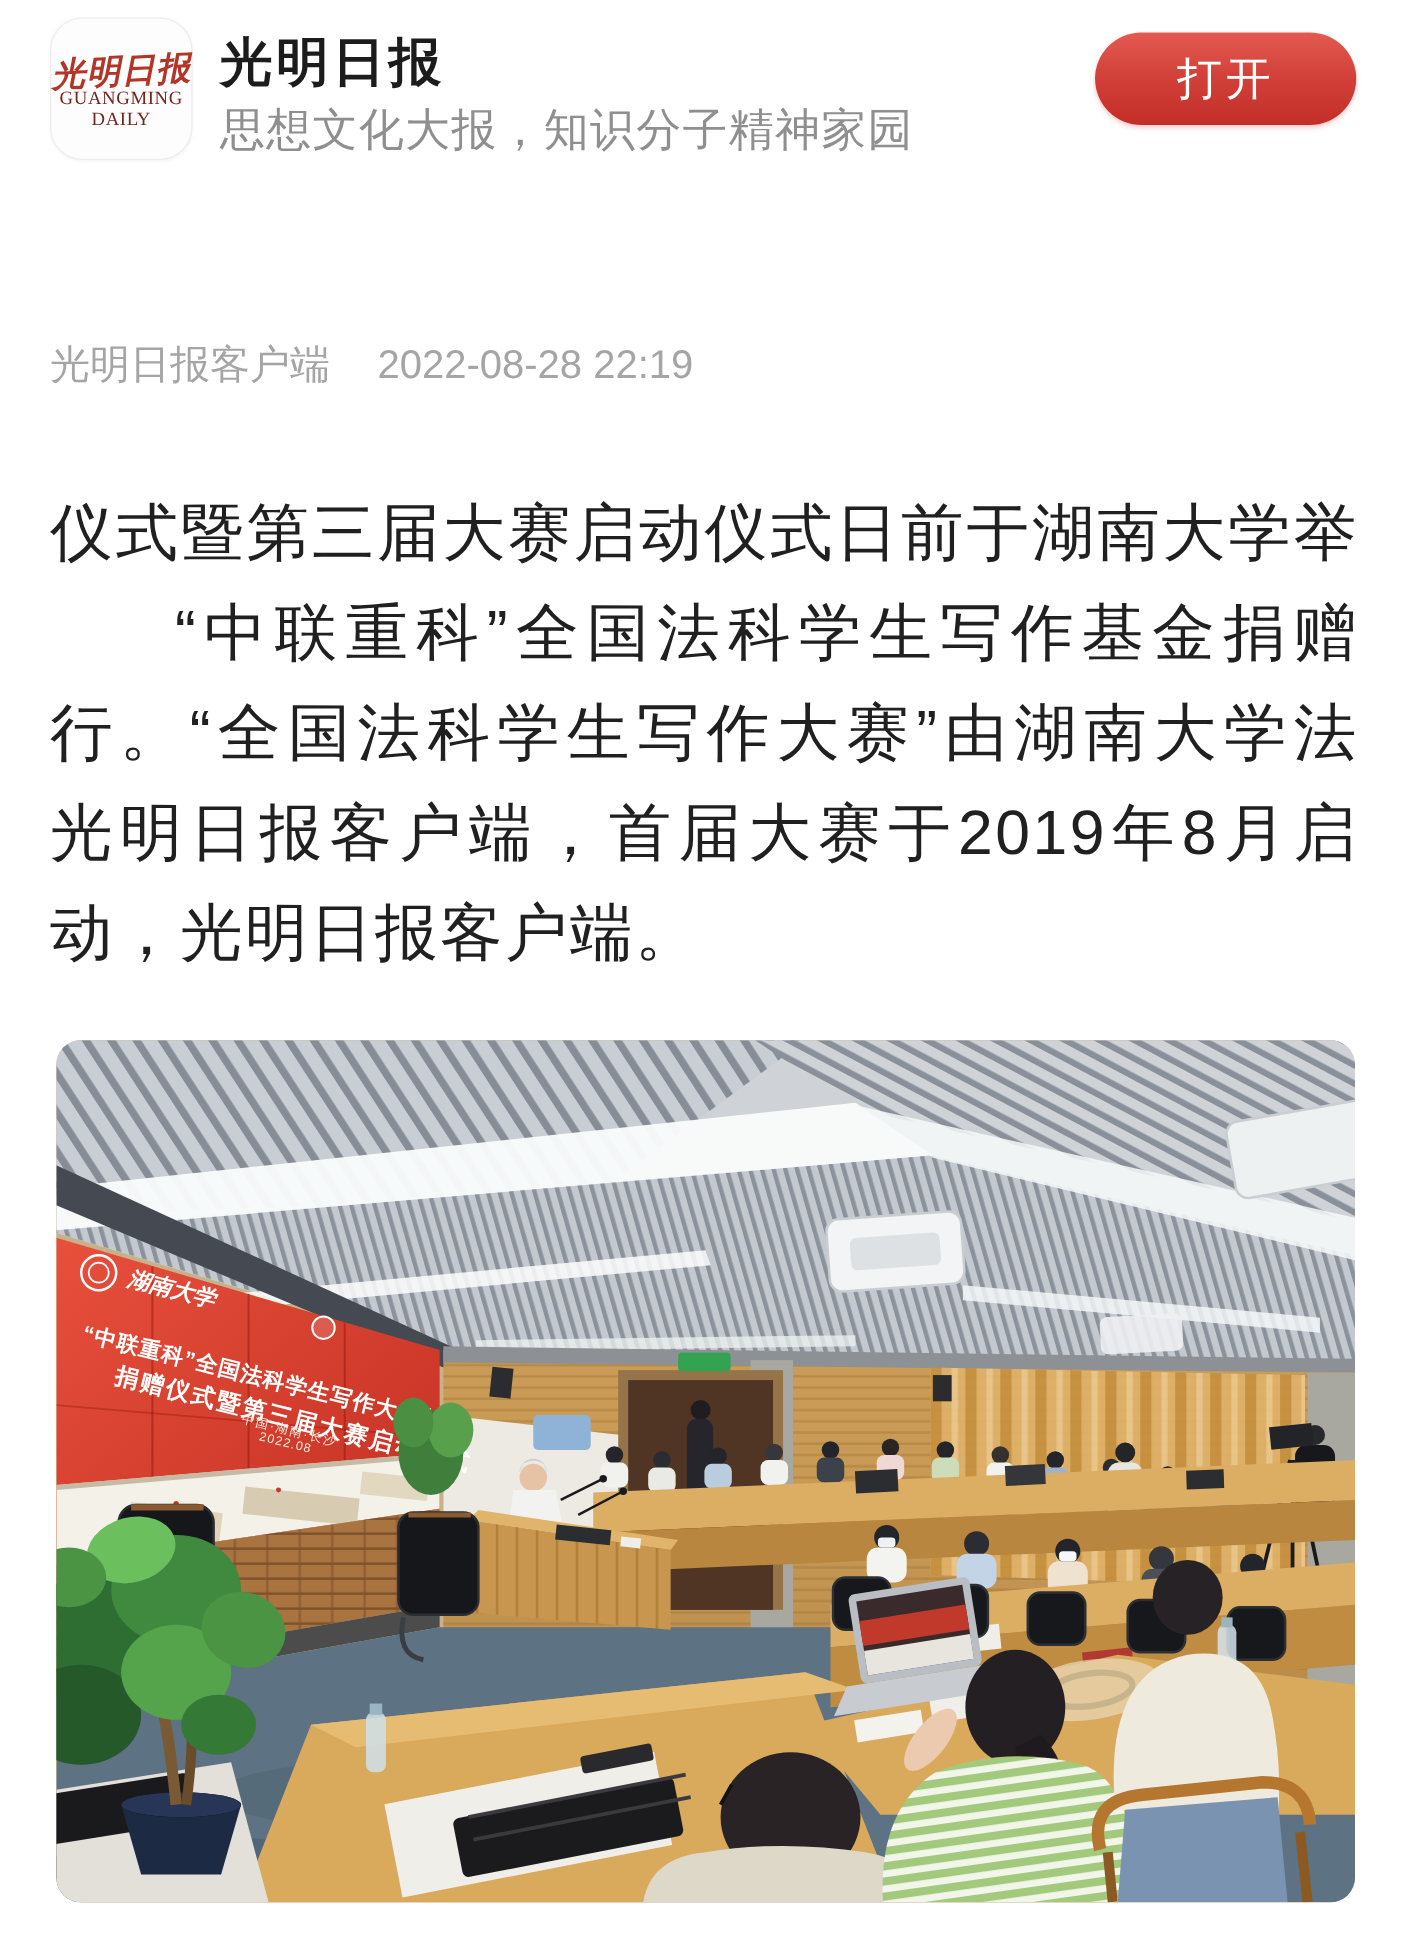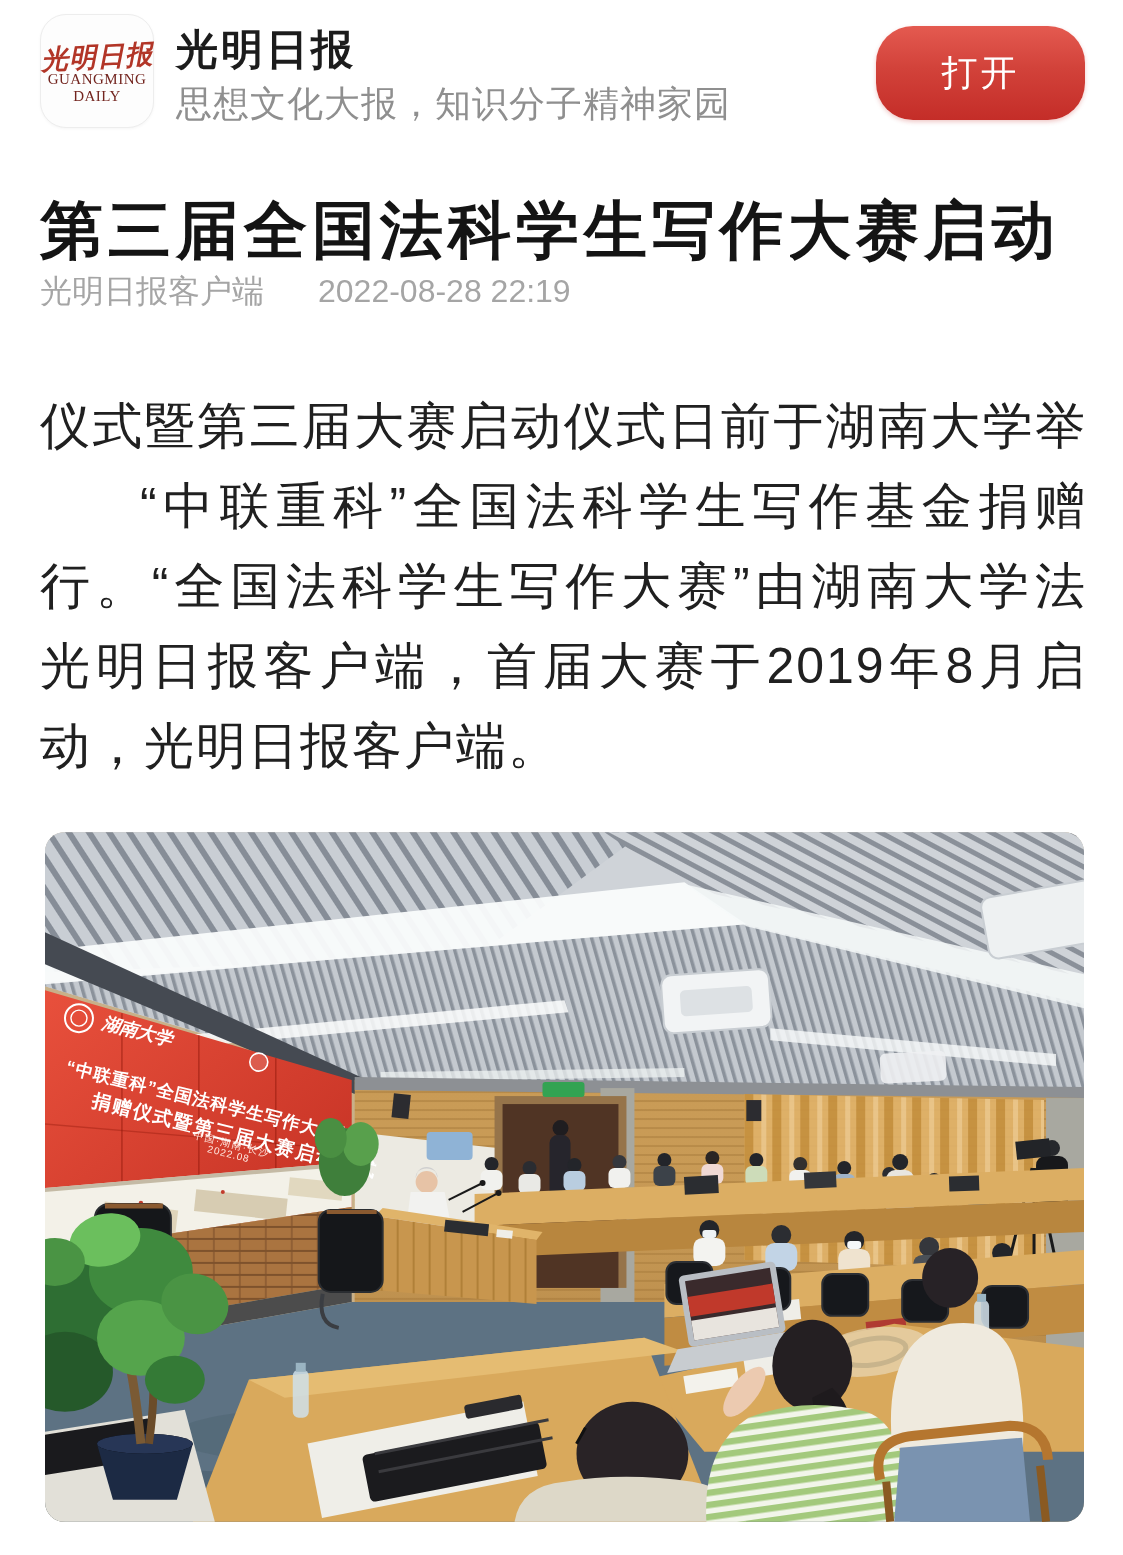--- a/index.html
+++ b/index.html
@@ -9,29 +9,29 @@
   .logo-card{position:absolute;left:40px;top:14px;width:112px;height:112px;border-radius:26px;
              background:#fdfdfd;border:1px solid #ededed;box-shadow:0 1px 3px rgba(0,0,0,.04);}
   .logo-callig{position:absolute;left:0;top:24px;width:100%;text-align:center;
                font-family:"Liberation Serif",serif;font-style:italic;font-weight:bold;
                font-size:27px;color:#b23527;letter-spacing:1px;transform:rotate(-3deg);}
   .logo-sub{position:absolute;left:0;bottom:22px;width:100%;text-align:center;
             font-family:"Liberation Serif",serif;font-size:15px;color:#73251f;letter-spacing:.5px;}
   .app-name{position:absolute;left:176px;top:22px;font-family:"Liberation Serif",serif;
             font-size:42px;font-weight:bold;color:#1c1c1c;letter-spacing:3px;}
   .tagline{position:absolute;left:176px;top:80px;font-size:36px;color:#8f8f8f;letter-spacing:1px;}
-  .open-btn{position:absolute;left:876px;top:26px;width:209px;height:94px;border:none;border-radius:37px;
+  .open-btn{position:absolute;left:876px;top:26px;width:209px;height:74px;border:none;border-radius:37px;
             background:linear-gradient(180deg,#e45a50 0%,#d2423a 45%,#c42d28 100%);
             color:#fff;font-size:36px;letter-spacing:3px;cursor:pointer;
             font-family:"Liberation Sans",sans-serif;box-shadow:0 2px 4px rgba(196,45,40,.25);}
   
   .a-title{position:absolute;left:40px;top:146px;width:1047px;font-size:63px;line-height:84px;
            font-weight:700;color:#141414;letter-spacing:5px;}
   .byline{position:absolute;left:40px;top:270px;font-size:32px;color:#a5a5a5;}
-  .byline .src{margin-right:54px;}
+  .byline .src{margin-right:38px;}
   .body-text{position:absolute;left:40px;top:386px;width:1047px;font-size:50px;color:#202020;
              letter-spacing:2px;}
   .body-text .ln{height:80px;line-height:80px;white-space:nowrap;}
   .body-text .fill{text-align:justify;text-align-last:justify;white-space:normal;
                    overflow:hidden;height:80px;}
   .body-text .ln1{text-indent:2em;}
   
   .photo{position:absolute;left:45px;top:832px;width:1039px;height:690px;border-radius:20px;
          overflow:hidden;background:#c8b089;}
   .photo svg{display:block;}
@@ -44,21 +44,20 @@
   <div>
     <div class="logo-card">
       <div class="logo-callig">光明日报</div>
       <div class="logo-sub">GUANGMING DAILY</div>
     </div>
     <div class="app-name">光明日报</div>
     <div class="tagline">思想文化大报，知识分子精神家园</div>
     <button class="open-btn">打开</button>
   </div>
 
-  <h1 class="a-title">第三届全国法科学生写作大赛启动</h1>
   <div class="byline">
     <span class="src">光明日报客户端</span><span>2022-08-28 22:19</span>
   </div>
   <div class="body-text">
     <div class="ln fill">仪式暨第三届大赛启动仪式日前于湖南大学举</div>
     <div class="ln fill ln1">“中联重科”全国法科学生写作基金捐赠</div>
     <div class="ln fill">行。“全国法科学生写作大赛”由湖南大学法</div>
     <div class="ln fill">光明日报客户端，首届大赛于2019年8月启</div>
     <div class="ln">动，光明日报客户端。</div>
   </div>

